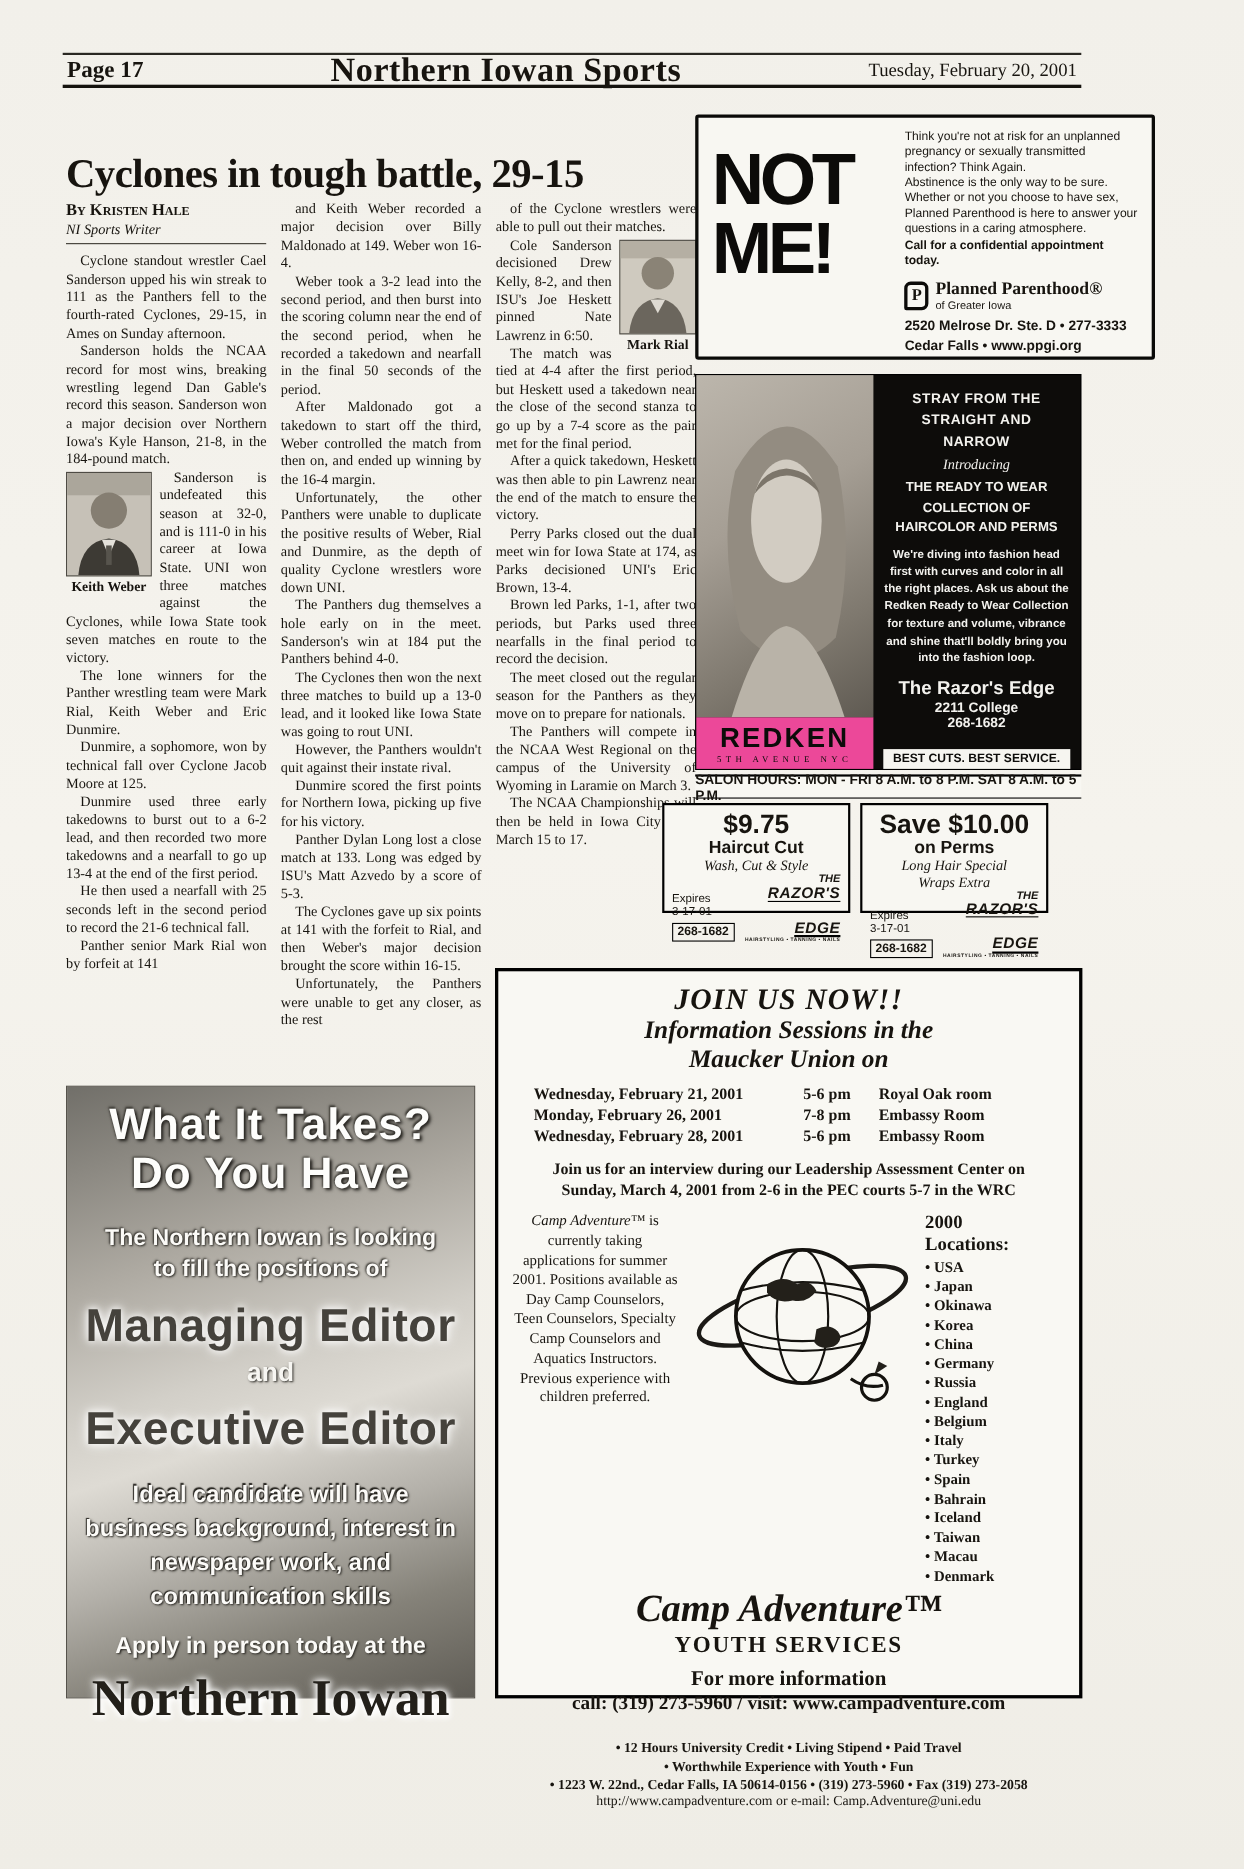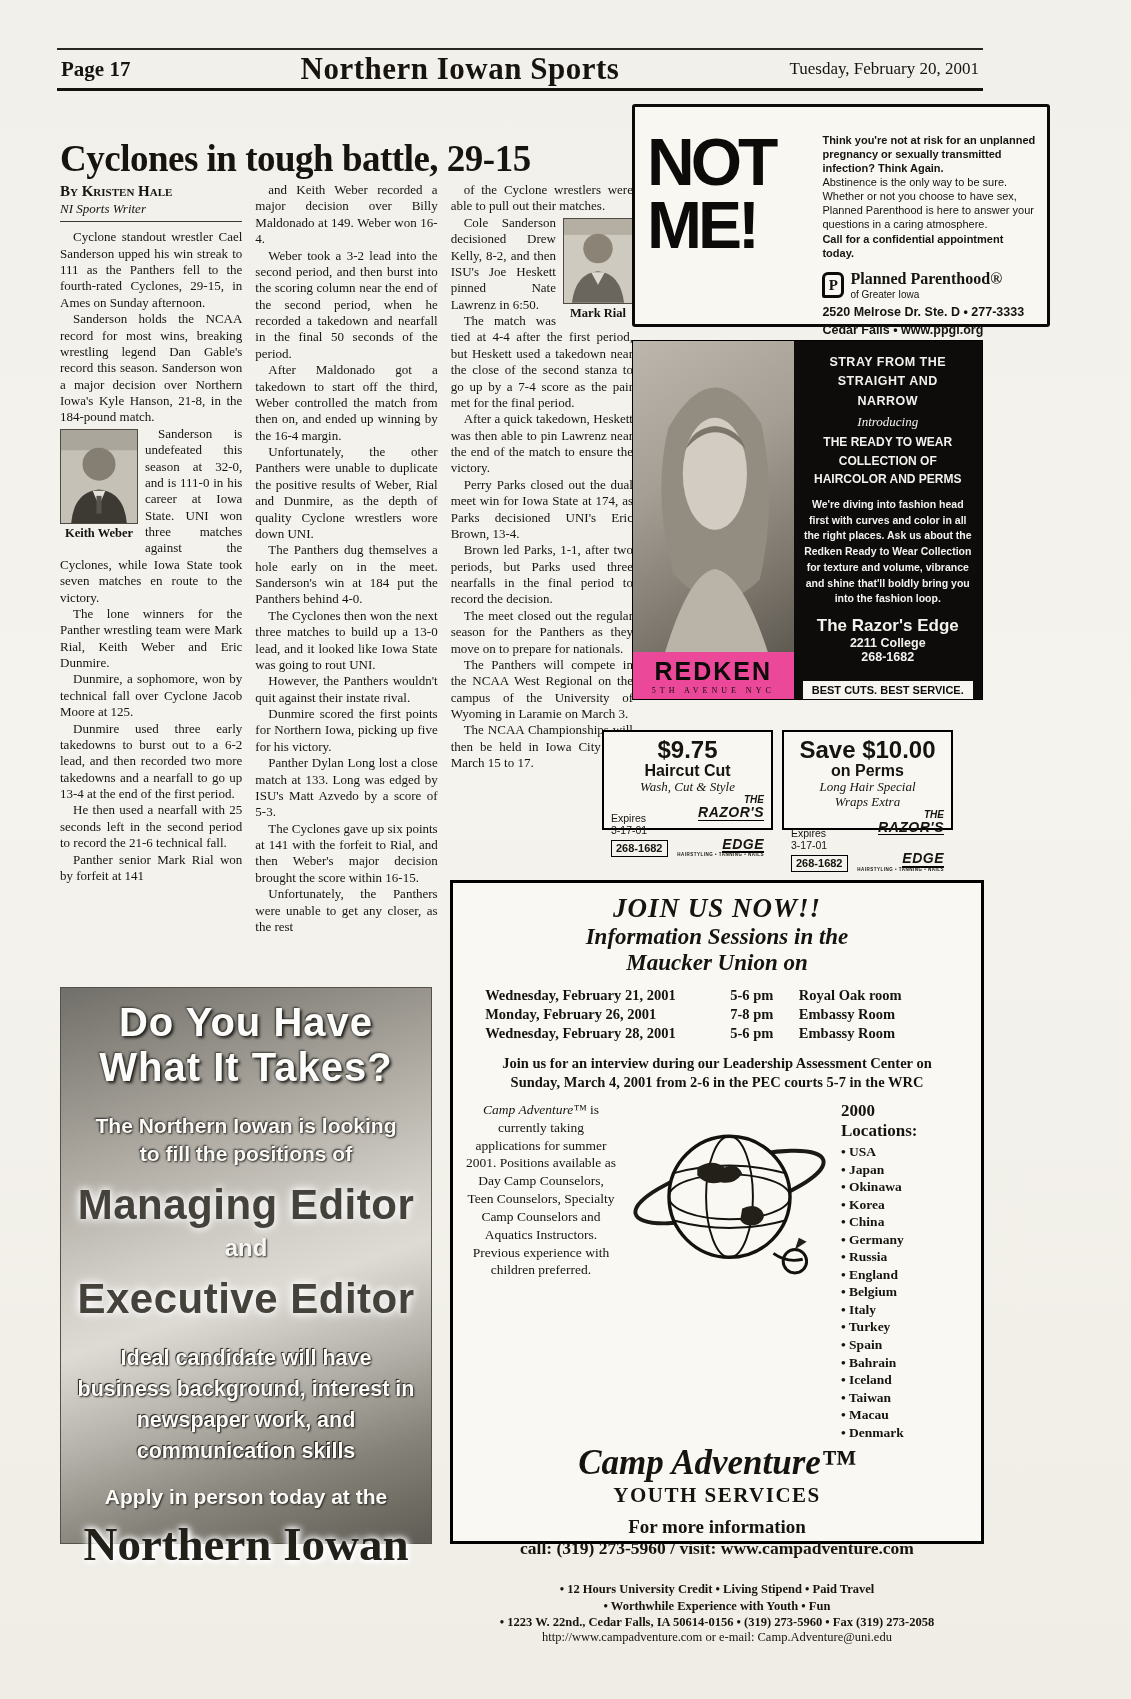--- a/index.html
+++ b/index.html
@@ -2,21 +2,21 @@
 <html><head>
 <meta charset="utf-8">
 <style>
   * { margin:0; padding:0; box-sizing:border-box; }
   html,body { width:1131px; height:1699px; }
   body { background:#e9e7e1; font-family:"Liberation Serif", serif; color:#17140f; position:relative; overflow:hidden; }
   .page { position:absolute; inset:0; background:linear-gradient(180deg,#f2f0ea 0%,#f5f3ed 45%,#efede6 100%); }
   .abs { position:absolute; }
 
   
-  .masthead { left:57px; top:48px; width:926px; height:43px; border-top:2px solid #2a2822; border-bottom:3px solid #15130e;
+  .masthead { left:57px; top:48px; width:926px; height:32px; border-top:2px solid #2a2822; border-bottom:3px solid #15130e;
     display:flex; align-items:center; justify-content:space-between; padding:2px 4px; }
   .masthead .page-num { font-size:21px; font-weight:bold; }
   .masthead .title { font-size:31px; font-weight:bold; letter-spacing:.5px; }
   .masthead .date { font-size:17px; }
 
   
   .headline { left:60px; top:98px; width:582px; font-size:37px; font-weight:bold; line-height:1.1; letter-spacing:-.5px; }
   .article { left:60px; top:182px; width:573px; height:792px; display:flex; gap:13px; font-size:13px; line-height:1.26; text-align:justify; }
   .article .col { flex:1; min-width:0; }
   .article p { text-indent:13px; }
@@ -29,21 +29,21 @@
   .headshot-img svg { display:block; width:100%; }
   figcaption { font-weight:bold; font-size:12.5px; text-align:center; padding-top:2px; }
 
   
   .notme { left:632px; top:104px; width:418px; height:223px; background:#f8f7f2; border:3px solid #0a0a08; border-radius:3px;
     display:flex; padding:10px 10px 8px 12px; gap:20px; }
   .notme-big { width:42%; font-family:"Liberation Sans", sans-serif; font-weight:bold; font-size:66px; line-height:.95;
     letter-spacing:-4px; color:#0c0b09; padding-top:14px; }
   .notme-right { width:58%; font-family:"Liberation Sans", sans-serif; font-size:11px; line-height:1.28; text-align:left; }
   .notme-right p { text-indent:0; }
-  .nm-lead { font-weight:bold;margin-top:16px; }
+  .nm-lead { font-weight:normal; }
   .nm-cta { font-weight:bold; }
   .pp-logo-row { display:flex; align-items:center; gap:6px; margin-top:9px; }
   .pp-icon { display:inline-flex; align-items:center; justify-content:center; width:22px; height:26px;
     border:3px solid #0c0b09; border-radius:6px 6px 6px 2px; font-weight:bold; font-size:15px; font-family:"Liberation Serif", serif; }
   .pp-name { font-family:"Liberation Serif", serif; font-size:16px; font-weight:bold; }
   .pp-sub { font-size:10px; }
   .pp-addr { font-weight:bold; font-size:12.5px; margin-top:2px; }
 
   
   .razors { left:632px; top:340px; width:351px; height:360px; background:#0d0c0a; display:flex; border:1px solid #000; }
@@ -279,20 +279,21 @@
         <div>HAIRCOLOR AND PERMS</div>
       </div>
       <div class="rz-body">We're diving into fashion head first with curves and color in all the right places. Ask us about the Redken Ready to Wear Collection for texture and volume, vibrance and shine that'll boldly bring you into the fashion loop.</div>
       <div class="rz-name">The Razor's Edge</div>
       <div class="rz-addr">2211 College</div>
       <div class="rz-phone">268-1682</div>
       <div class="rz-best">BEST CUTS.  BEST SERVICE.</div>
     </div>
   </aside>
 
+  <div class="abs salon">SALON HOURS:  MON - FRI 8 A.M. to 8 P.M. SAT 8 A.M. to 5 P.M.</div>
 
   <div class="abs coupons">
     <div class="coupon">
       <div class="cp-price">$9.75</div>
       <div class="cp-title">Haircut Cut</div>
       <div class="cp-sub">Wash, Cut &amp; Style</div>
       <div class="cp-foot">
         <div class="cp-exp">
           <div>Expires</div>
           <div>3-17-01</div>
@@ -322,22 +323,22 @@
           <div><span class="cp-logo-l2">RAZOR'S</span></div>
           <div><span class="cp-logo-l3">EDGE</span></div>
           <div class="cp-logo-sub">HAIRSTYLING • TANNING • NAILS</div>
         </div>
       </div>
     </div>
   </div>
 
   <aside class="abs editor-ad">
     <div class="ed-head">
+      <div>What It Takes?</div>
       <div>Do You Have</div>
-      <div>What It Takes?</div>
     </div>
     <div class="ed-sub">
       <div>The Northern Iowan is looking</div>
       <div>to fill the positions of</div>
     </div>
     <div class="ed-pos">Managing Editor</div>
     <div class="ed-and">and</div>
     <div class="ed-pos">Executive Editor</div>
     <div class="ed-body">
         <div>Ideal candidate will have</div>

